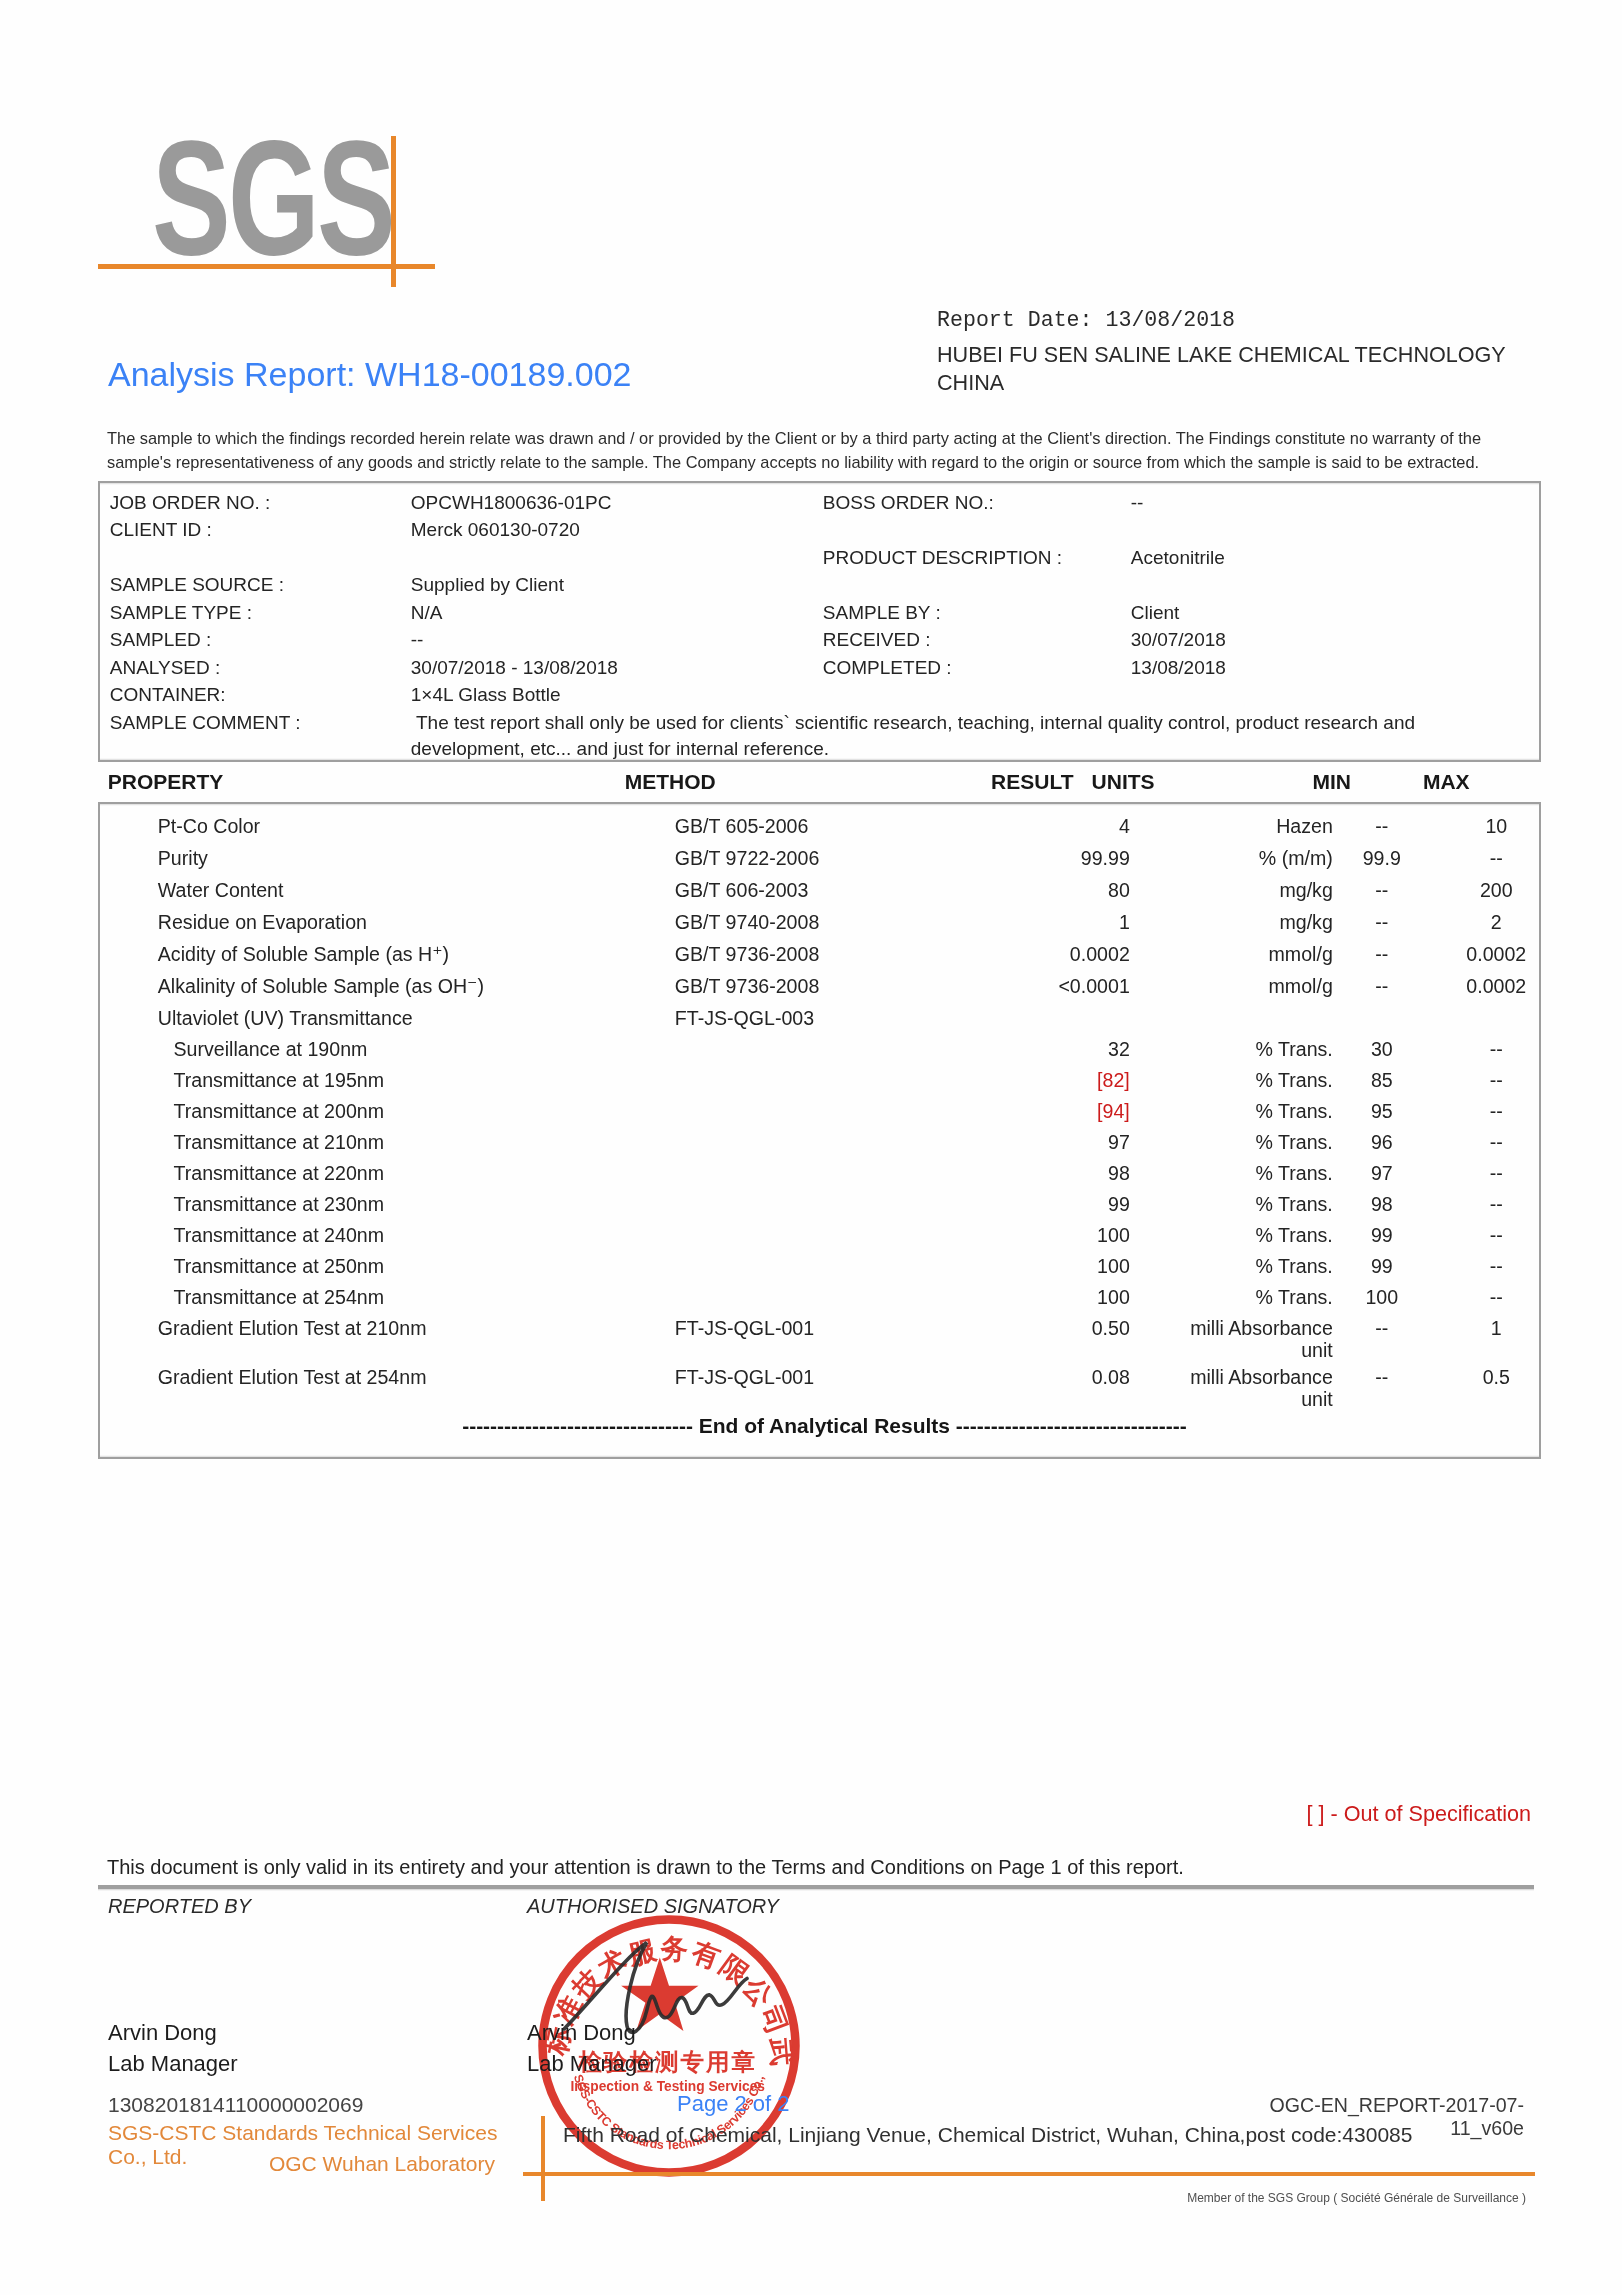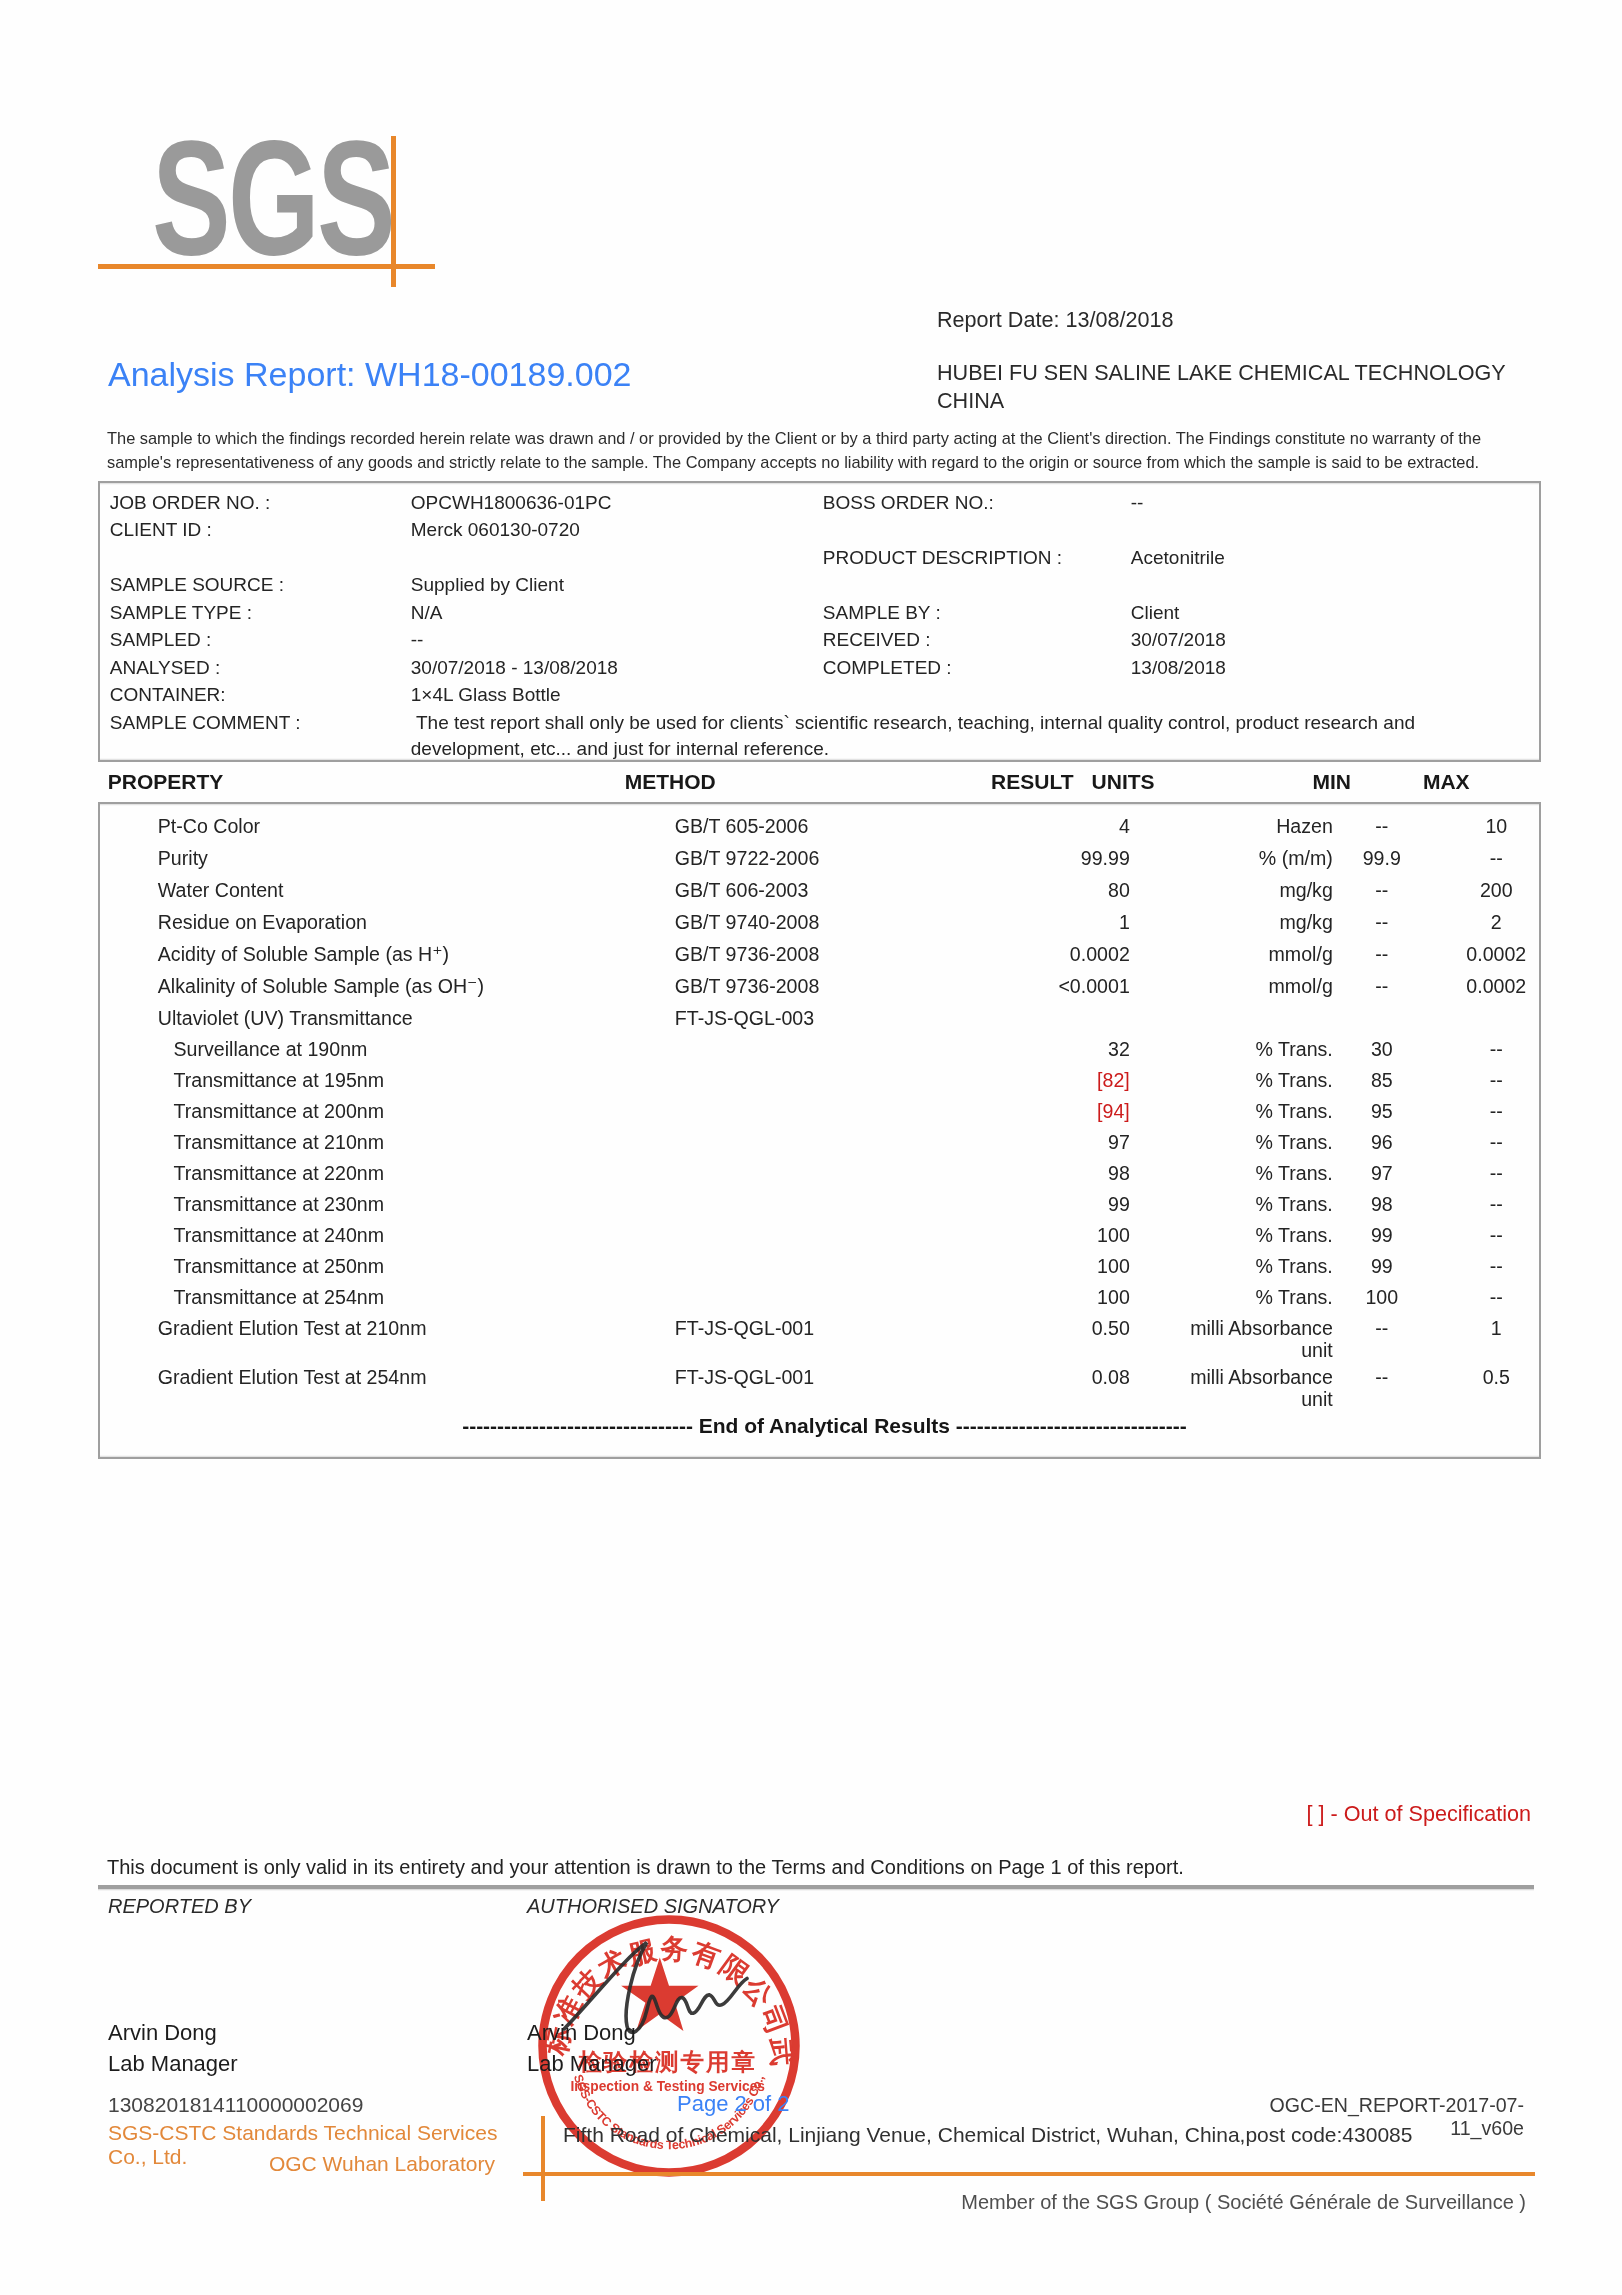--- a/index.html
+++ b/index.html
@@ -7,21 +7,21 @@
         font-family:"Liberation Sans","DejaVu Sans",sans-serif;color:#242424;}
   .abs{position:absolute;}
 
   
   .sgs-logo{left:152px;top:116px;font-size:164px;font-weight:bold;color:#9a9a9a;
             letter-spacing:-3.9px;transform:scaleX(0.72);transform-origin:left top;line-height:1;}
   .logo-hline{left:98px;top:264px;width:337px;height:4.6px;background:#e8872b;}
   .logo-vline{left:391px;top:136px;width:4.6px;height:151px;background:#e8872b;}
   .report-title{left:108px;top:355px;font-size:34px;font-weight:normal;color:#3b82f6;}
   .hdr-right{left:937px;top:306px;width:622px;font-size:21.6px;line-height:28px;color:#2a2a2a;}
-  .hdr-right .rd{margin-bottom:25px;}
+  .hdr-right .rd{margin-bottom:7px;font-family:Liberation Mono, monospace;}
   .disclaimer{left:107px;top:427px;width:1427px;font-size:16.4px;line-height:23.6px;color:#2c2c2c;}
 
   
   .info-box{left:98px;top:481px;width:1443px;height:281px;border:2px solid #9f9f9f;
             box-sizing:border-box;box-shadow:inset 0 1.3px 0 #e3e3e3, inset 0 -1.3px 0 #e3e3e3;
             padding:6.5px 0 0 9.8px;font-size:19px;}
   .info-row{display:grid;grid-template-columns:301px 412px 308px auto;min-height:27.5px;
             line-height:26px;align-items:start;}
   .info-row .wide-val{grid-column:2/5;max-width:1060px;text-indent:5.2px;line-height:26px;}
 
@@ -56,21 +56,21 @@
   .name-left{left:108px;top:2017px;}
   .name-right{left:527px;top:2017px;z-index:6;}
   .doc-number{left:108px;top:2093px;font-size:21px;color:#454545;}
   .page-info{left:677px;top:2091px;font-size:22px;color:#3b82f6;z-index:6;}
   .template-code{left:1197px;top:2094px;width:327px;text-align:right;font-size:19.6px;color:#3a3a3a;}
   .sgs-cstc{left:108px;top:2121px;width:419px;text-align:left;font-size:21px;color:#e2883a;}
   .ogc-lab{left:108px;top:2152px;width:387px;text-align:right;font-size:21px;color:#e2883a;}
   .address{left:563px;top:2123px;width:962px;font-size:21px;color:#303030;z-index:6;}
   .ftr-vline{left:541px;top:2116px;width:3.9px;height:85px;background:#e8872b;z-index:7;}
   .ftr-hline{left:523px;top:2172px;width:1012px;height:3.9px;background:#e8872b;z-index:7;}
-  .member{left:785px;top:2191px;width:741px;text-align:right;font-size:20px;color:#4f4f4f;}
+  .member{left:785px;top:2191px;width:741px;text-align:right;font-size:12px;color:#4f4f4f;}
 
   
   .stamp{left:534px;top:1911px;width:270px;height:270px;z-index:4;opacity:0.9;}
 </style>
 </head>
 <body>
 
 <div class="page">
 
   <div class="abs sgs-logo">SGS</div>

